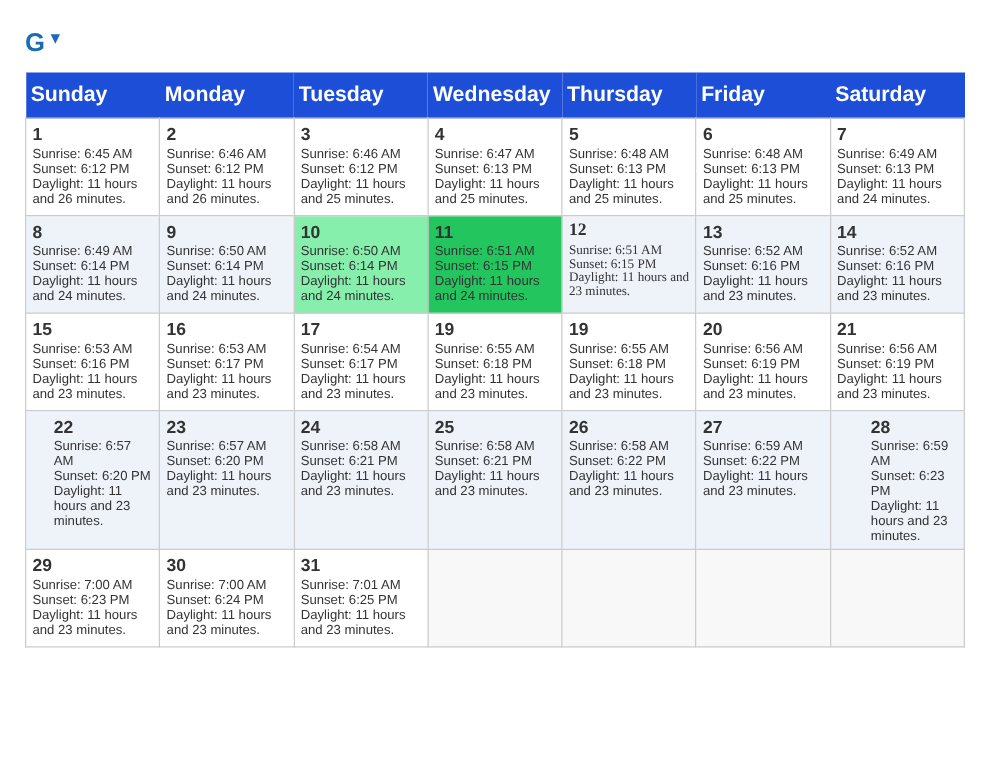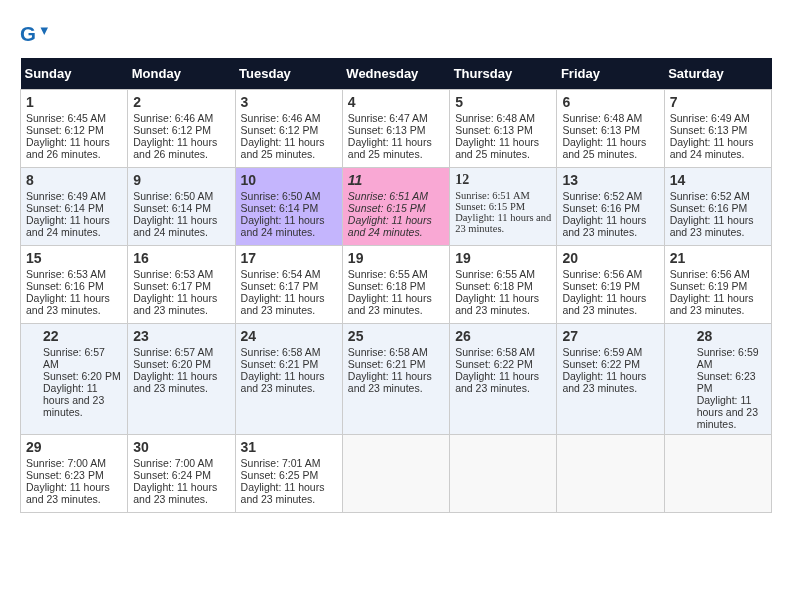--- a/index.html
+++ b/index.html
@@ -45,25 +45,25 @@
     .location {
       font-size: 14px;
       color: #555;
     }
     table {
       width: 100%;
       border-collapse: collapse;
       table-layout: fixed;
     }
     th {
-      background: #0f172a;
+      background: #1d4ed8;
       color: #fff;
       padding: 8px 4px;
       text-align: left;
-      font-size: 13px;
+      font-size: 17px;
       font-weight: bold;
     }
     td {
       border: 1px solid #ccc;
       vertical-align: top;
       padding: 4px 5px;
       font-size: 10.5px;
       color: #333;
       height: 78px;
     }
@@ -121,22 +121,22 @@
         <td style="background: rgb(255, 255, 255);"><span class="day-num">2</span><span>Sunrise: 6:46 AM<br>Sunset: 6:12 PM<br>Daylight: 11 hours and 26 minutes.</span></td>
         <td style="background: rgb(255, 255, 255);"><span class="day-num">3</span><span>Sunrise: 6:46 AM<br>Sunset: 6:12 PM<br>Daylight: 11 hours and 25 minutes.</span></td>
         <td style="background: rgb(255, 255, 255);"><span class="day-num">4</span><span>Sunrise: 6:47 AM<br>Sunset: 6:13 PM<br>Daylight: 11 hours and 25 minutes.</span></td>
         <td style="background: rgb(255, 255, 255);"><span class="day-num">5</span><span>Sunrise: 6:48 AM<br>Sunset: 6:13 PM<br>Daylight: 11 hours and 25 minutes.</span></td>
         <td style="background: rgb(255, 255, 255);"><span class="day-num">6</span><span>Sunrise: 6:48 AM<br>Sunset: 6:13 PM<br>Daylight: 11 hours and 25 minutes.</span></td>
         <td style="background: rgb(255, 255, 255);"><span class="day-num">7</span><span>Sunrise: 6:49 AM<br>Sunset: 6:13 PM<br>Daylight: 11 hours and 24 minutes.</span></td>
       </tr>
       <tr>
         <td style="background: rgb(238, 243, 250);"><span class="day-num">8</span><span>Sunrise: 6:49 AM<br>Sunset: 6:14 PM<br>Daylight: 11 hours and 24 minutes.</span></td>
         <td style="background: rgb(238, 243, 250);"><span class="day-num">9</span><span>Sunrise: 6:50 AM<br>Sunset: 6:14 PM<br>Daylight: 11 hours and 24 minutes.</span></td>
-        <td style="background: #c4b5fd;"><span class="day-num">10</span><span>Sunrise: 6:50 AM<br>Sunset: 6:14 PM<br>Daylight: 11 hours and 24 minutes.</span></td>
-        <td style="background: #f9a8d4; font-style: italic;"><span class="day-num">11</span><span>Sunrise: 6:51 AM<br>Sunset: 6:15 PM<br>Daylight: 11 hours and 24 minutes.</span></td>
+        <td style="background: #86efac;"><span class="day-num">10</span><span>Sunrise: 6:50 AM<br>Sunset: 6:14 PM<br>Daylight: 11 hours and 24 minutes.</span></td>
+        <td style="background: #22c55e;"><span class="day-num">11</span><span>Sunrise: 6:51 AM<br>Sunset: 6:15 PM<br>Daylight: 11 hours and 24 minutes.</span></td>
         <td style="background: rgb(238, 243, 250); font-family: Liberation Serif, serif;"><span class="day-num">12</span><span>Sunrise: 6:51 AM<br>Sunset: 6:15 PM<br>Daylight: 11 hours and 23 minutes.</span></td>
         <td style="background: rgb(238, 243, 250);"><span class="day-num">13</span><span>Sunrise: 6:52 AM<br>Sunset: 6:16 PM<br>Daylight: 11 hours and 23 minutes.</span></td>
         <td style="background: rgb(238, 243, 250);"><span class="day-num">14</span><span>Sunrise: 6:52 AM<br>Sunset: 6:16 PM<br>Daylight: 11 hours and 23 minutes.</span></td>
       </tr>
       <tr>
         <td style="background: rgb(255, 255, 255); margin-top: 28px;"><span class="day-num">15</span><span>Sunrise: 6:53 AM<br>Sunset: 6:16 PM<br>Daylight: 11 hours and 23 minutes.</span></td>
         <td style="background: rgb(255, 255, 255);"><span class="day-num">16</span><span>Sunrise: 6:53 AM<br>Sunset: 6:17 PM<br>Daylight: 11 hours and 23 minutes.</span></td>
         <td style="background: rgb(255, 255, 255);"><span class="day-num">17</span><span>Sunrise: 6:54 AM<br>Sunset: 6:17 PM<br>Daylight: 11 hours and 23 minutes.</span></td>
         <td style="background: rgb(255, 255, 255);"><span class="day-num">19</span><span>Sunrise: 6:55 AM<br>Sunset: 6:18 PM<br>Daylight: 11 hours and 23 minutes.</span></td>
         <td style="background: rgb(255, 255, 255);"><span class="day-num">19</span><span>Sunrise: 6:55 AM<br>Sunset: 6:18 PM<br>Daylight: 11 hours and 23 minutes.</span></td>

